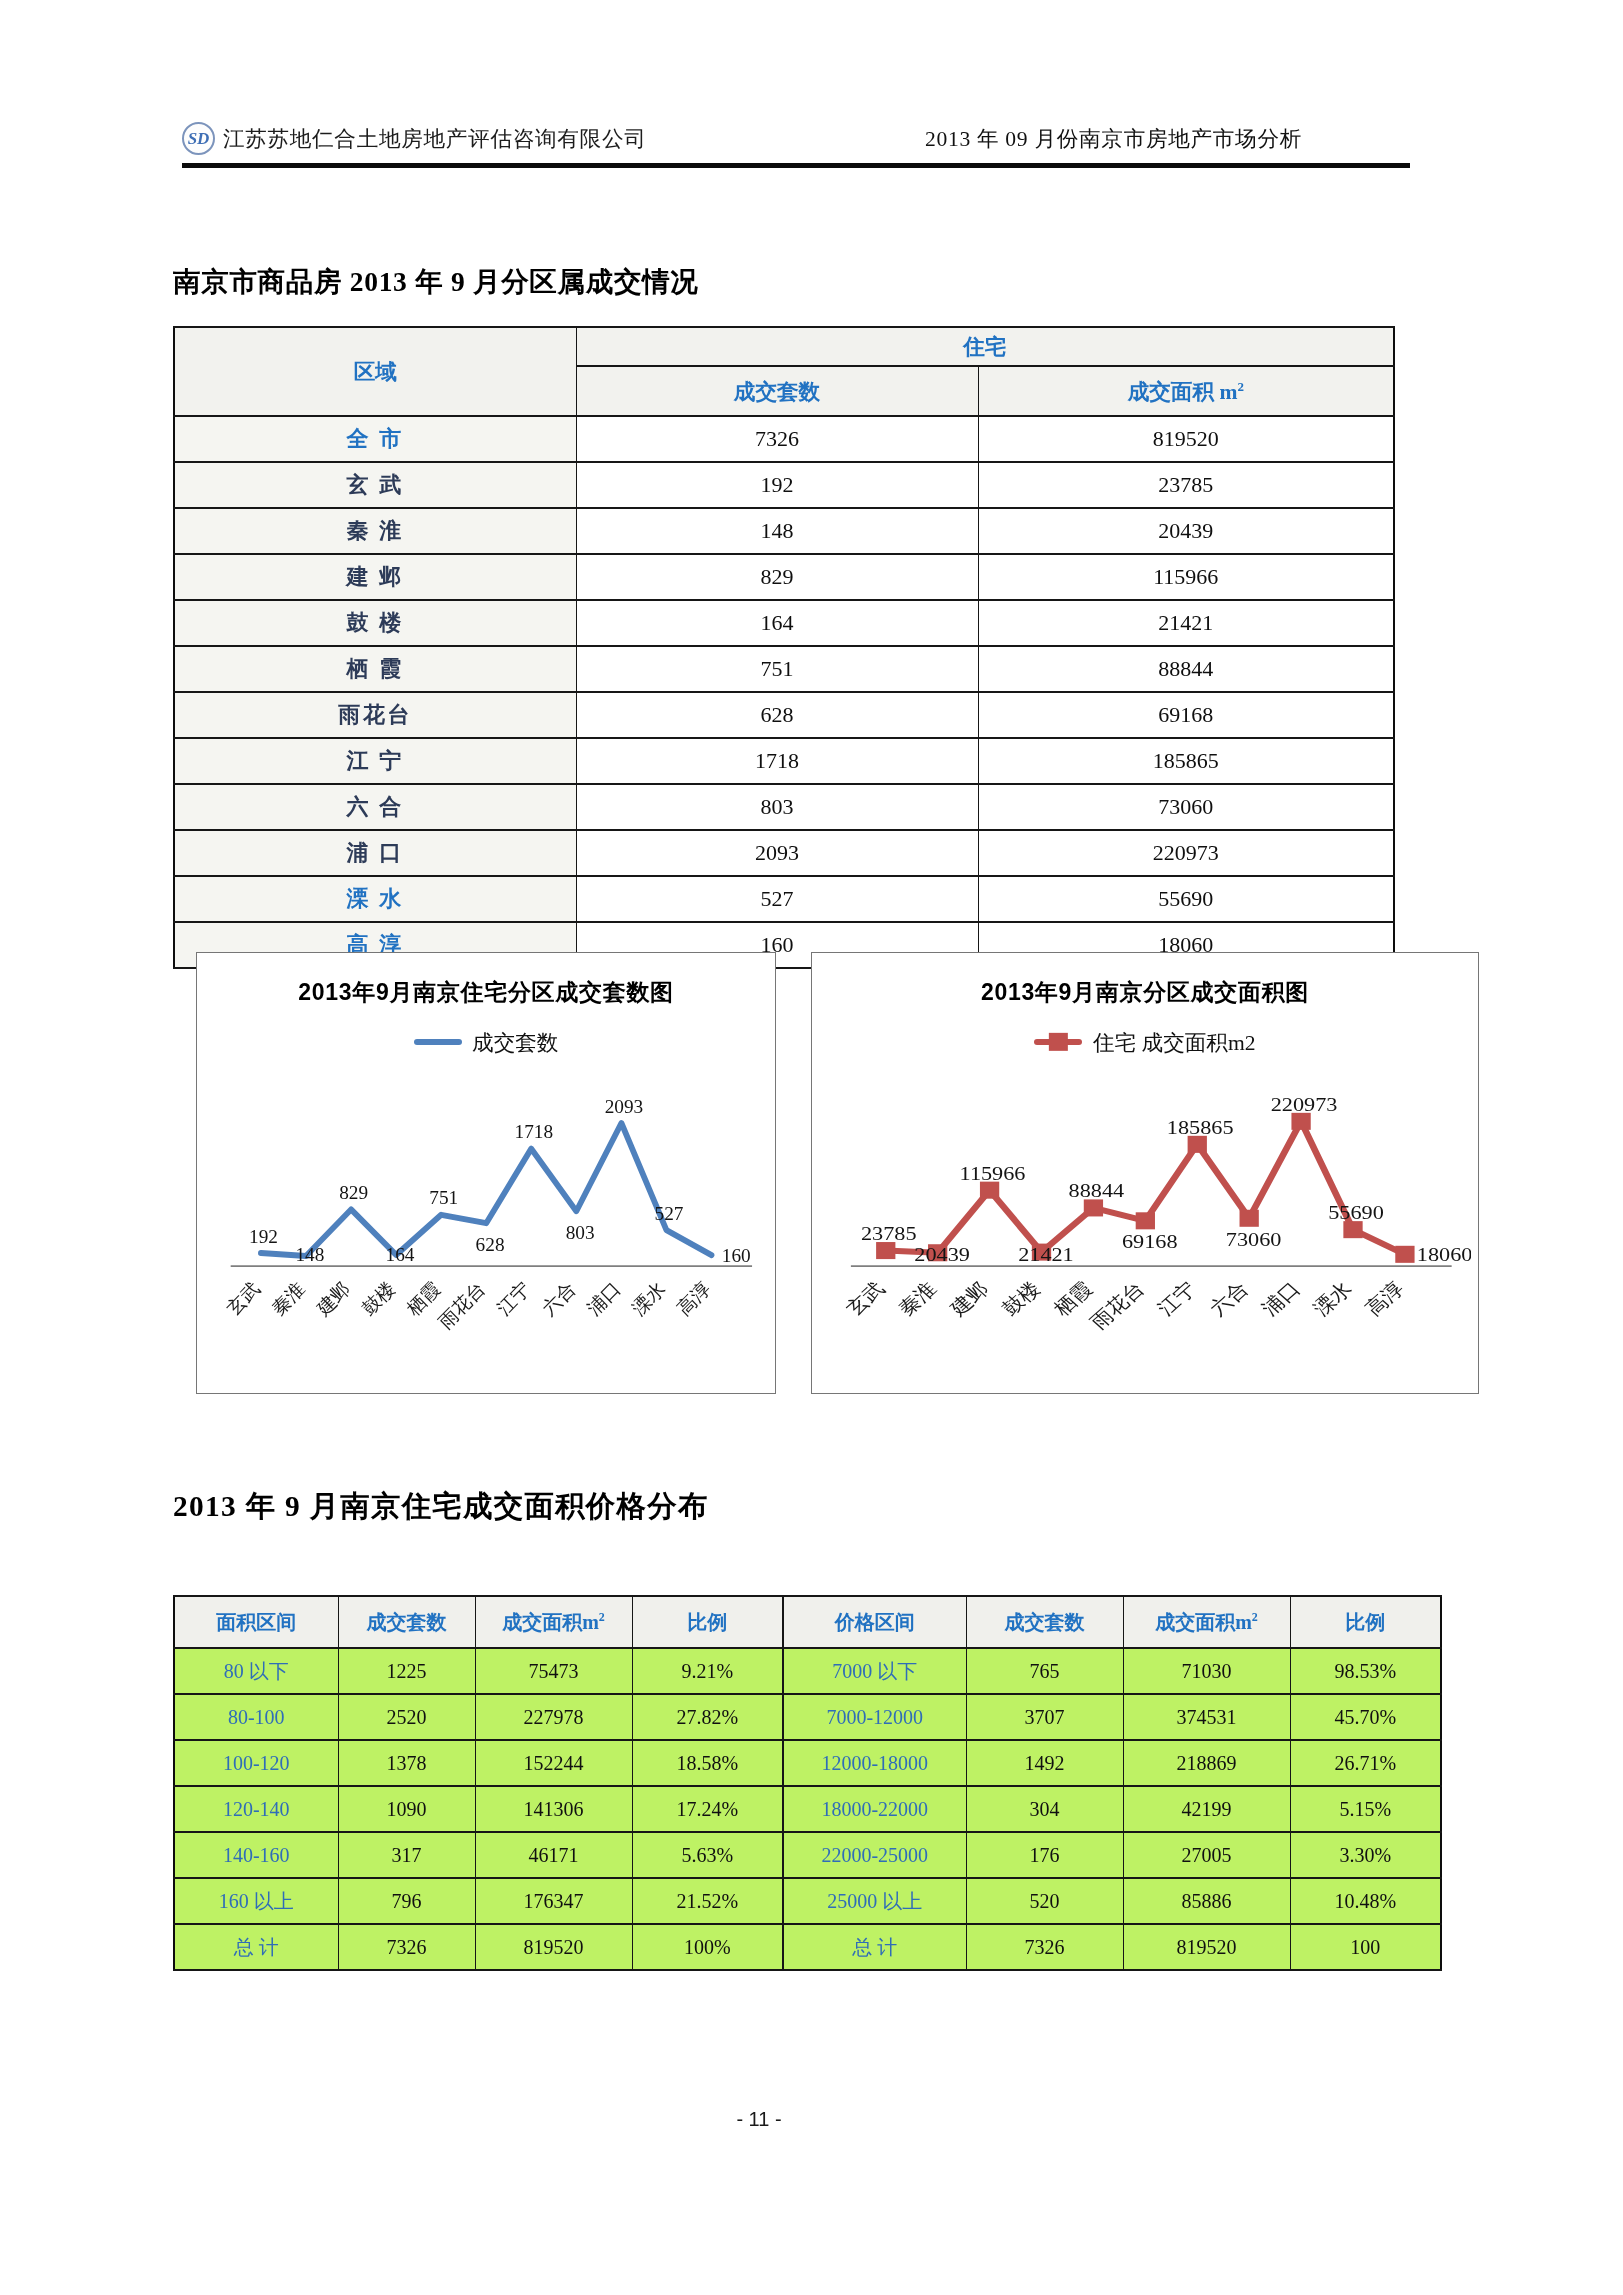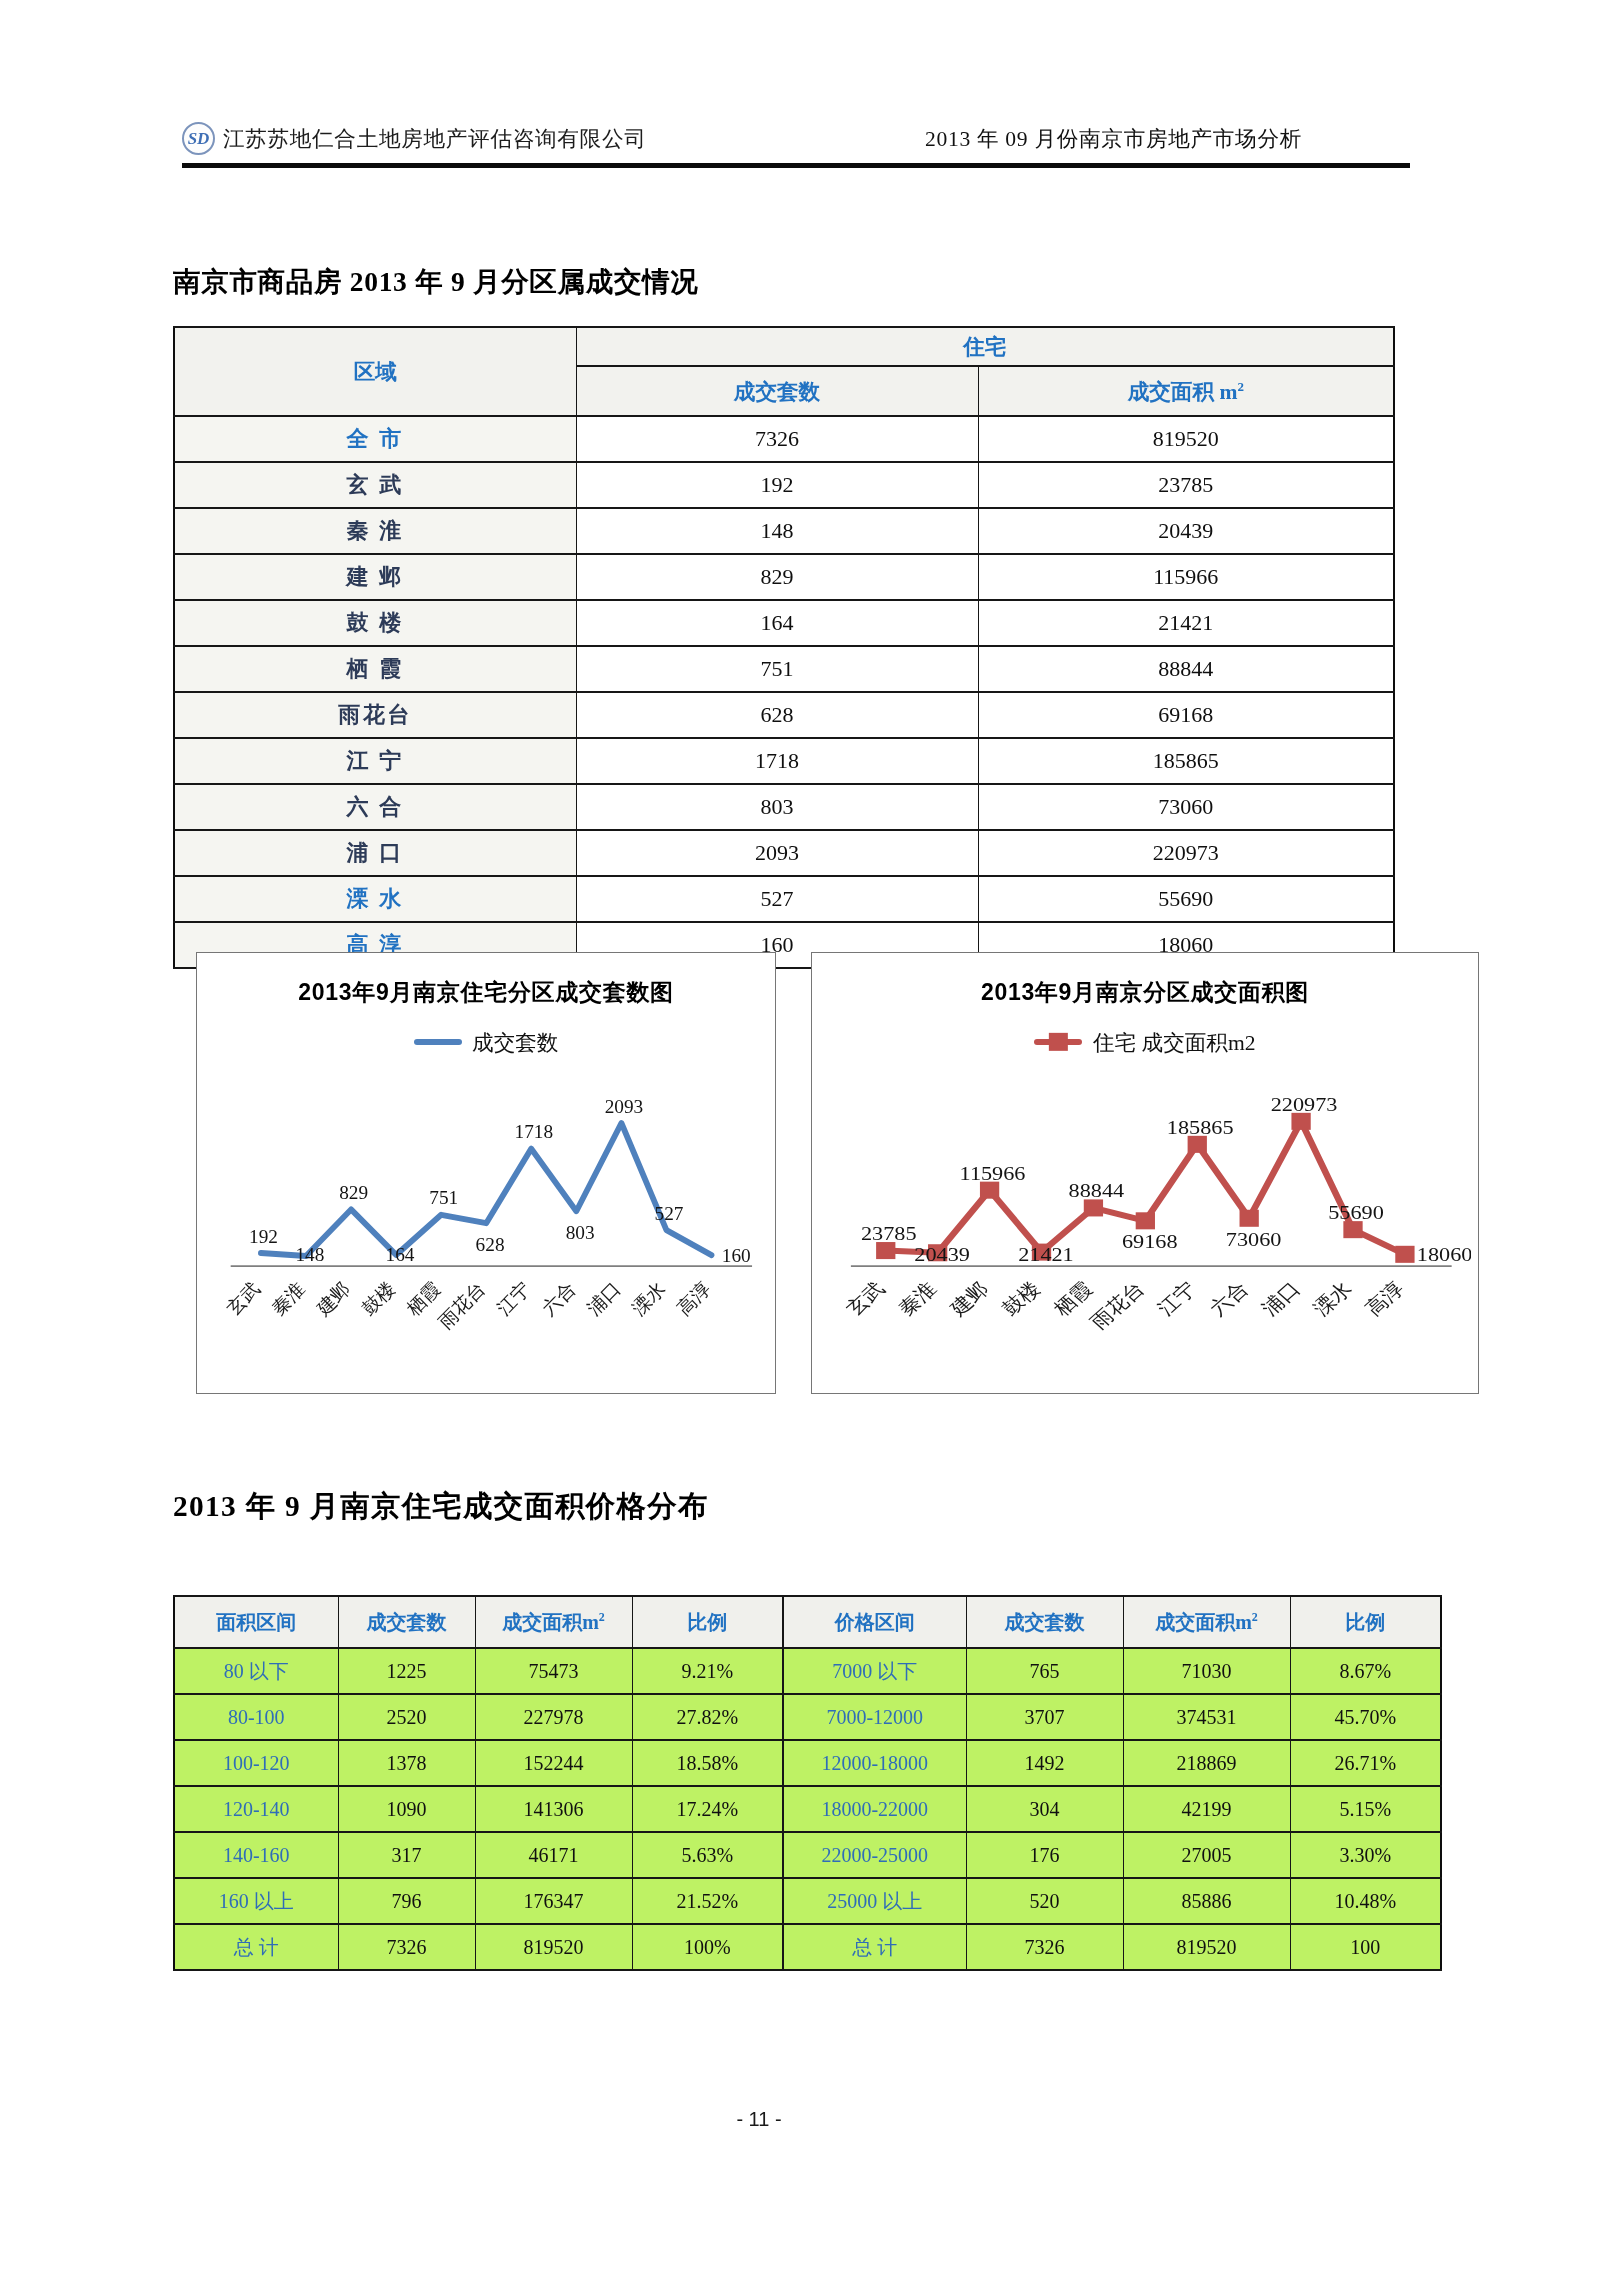--- a/index.html
+++ b/index.html
@@ -278,21 +278,21 @@
     </thead>
   <tbody id="t2-body">
       <tr>
         <td class="blue">80 以下</td>
         <td class="">1225</td>
         <td class="">75473</td>
         <td class="">9.21%</td>
         <td class="blue">7000 以下</td>
         <td class="">765</td>
         <td class="">71030</td>
-        <td class="">8.67%</td>
+        <td class="">98.53%</td>
       </tr>
       <tr>
         <td class="blue">80-100</td>
         <td class="">2520</td>
         <td class="">227978</td>
         <td class="">27.82%</td>
         <td class="blue">7000-12000</td>
         <td class="">3707</td>
         <td class="">374531</td>
         <td class="">45.70%</td>

